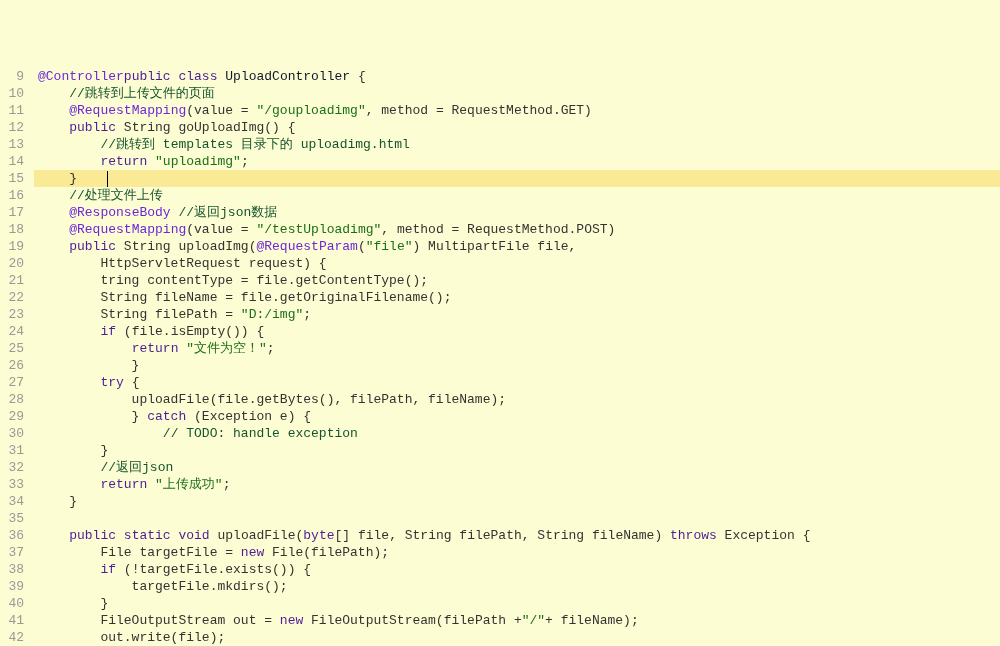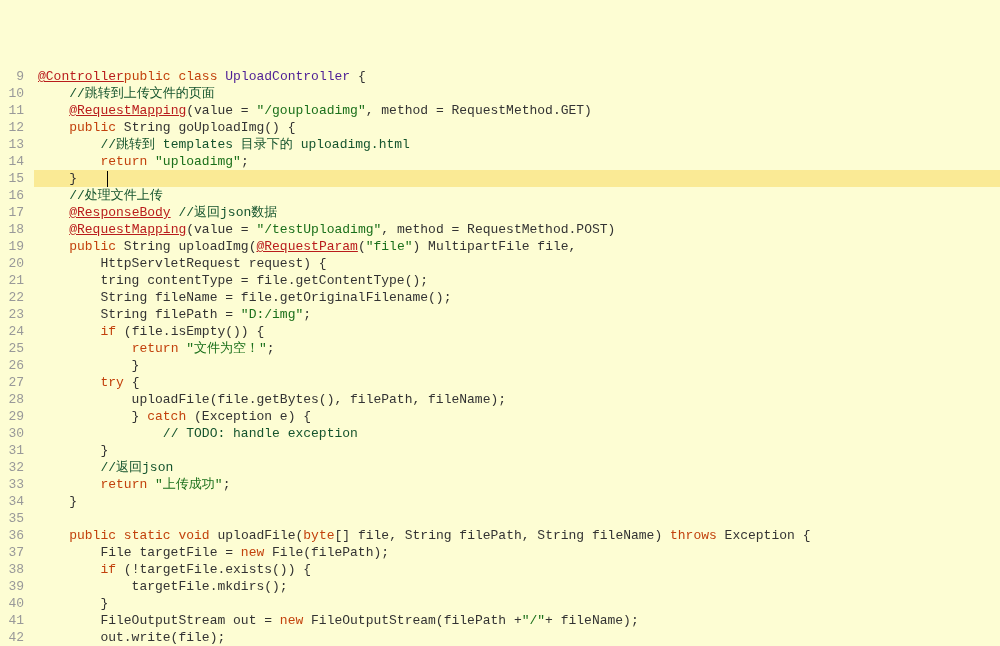--- a/index.html
+++ b/index.html
@@ -34,24 +34,24 @@
     .line {
       height: 17px;
       padding-left: 4px;
       white-space: pre;
     }
     .highlight {
       background: #faea95;
       width: 100%;
       display: block;
     }
-    .annot { color: #b91c1c; text-decoration: underline; }
+    .annot { color: #6d28d9; }
     .comment { color: #14532d; }
-    .keyword { color: #c2410c; }
-    .type { color: #4c1d95; }
+    .keyword { color: #4c1d95; }
+    .type { color: #0f172a; }
     .string { color: #1a6f1a; }
     .punct { color: #333; }
     .cursor {
       border-left: 1px solid #000;
       height: 16px;
       display: inline-block;
       vertical-align: middle;
       margin-left: -1px;
     }
   </style>

